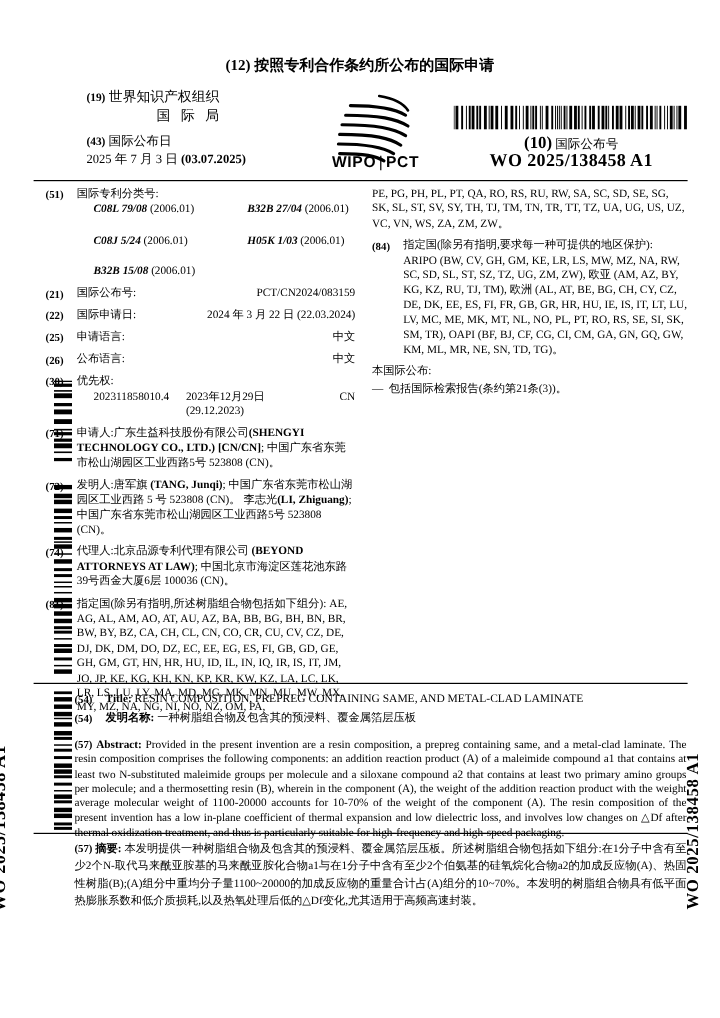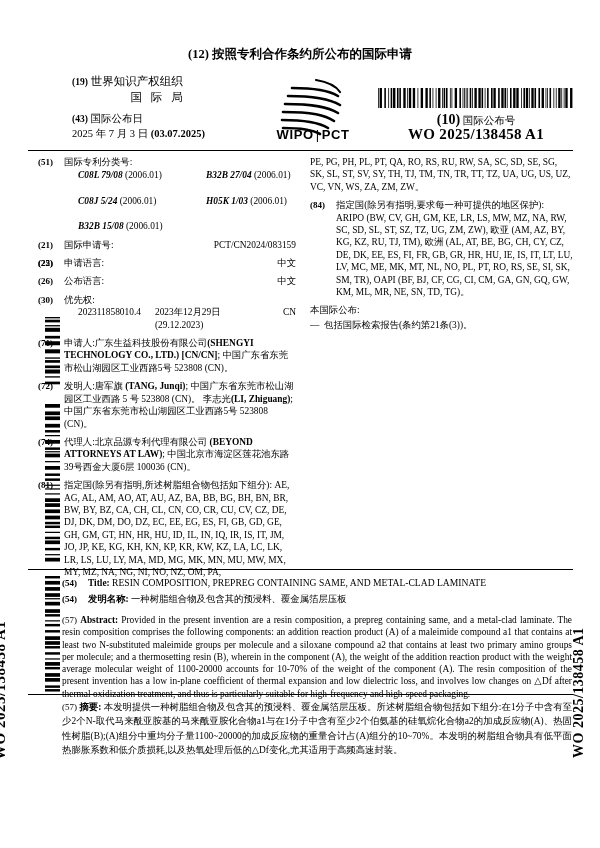--- a/index.html
+++ b/index.html
@@ -234,21 +234,21 @@
   .absblk {
     position: absolute;
     left: 62px;
     width: 510px;
     font-size: 9.4px;
     line-height: 12.3px;
     text-align: justify;
   }
   .abs-en { top: 614px; }
   .abs-zh { top: 700px; line-height: 14.4px; }
-  .absblk .code { font-weight: normal; font-size: 9px; }
+  .absblk .code { font-weight: bold; font-size: 9px; }
   .absblk .key  { font-weight: bold; }
 
   
   .strip-a { top: 317px; height: 70px; }
   .strip-b { top: 404px; height: 160px; }
   .strip-c { top: 576px; height: 118px; }
 </style>
 </head>
 <body>
 
@@ -455,27 +455,31 @@
           <span class="ipc-cls">B32B 27/04 <span class="ipc-ver">(2006.01)</span></span>
           <span class="ipc-cls">C08J 5/24 <span class="ipc-ver">(2006.01)</span></span>
           <span class="ipc-cls">H05K 1/03 <span class="ipc-ver">(2006.01)</span></span>
           <span class="ipc-cls">B32B 15/08 <span class="ipc-ver">(2006.01)</span></span>
         </div>
     </div>
 
     <div class="fld">
       <span class="code">(21)</span>
       <div class="row2">
-        <span>国际申请号:</span>
+        <span>国际公布号:</span>
         <span class="rv">PCT/CN2024/083159</span>
       </div>
     </div>
 
     <div class="fld">
       <span class="code">(22)</span>
+      <div class="row2">
+        <span>国际申请日:</span>
+        <span class="rv">2024 年 3 月 22 日 (22.03.2024)</span>
+      </div>
     </div>
 
     <div class="fld">
       <span class="code">(25)</span>
       <div class="row2">
         <span>申请语言:</span>
         <span class="rv">中文</span>
       </div>
     </div>
 

